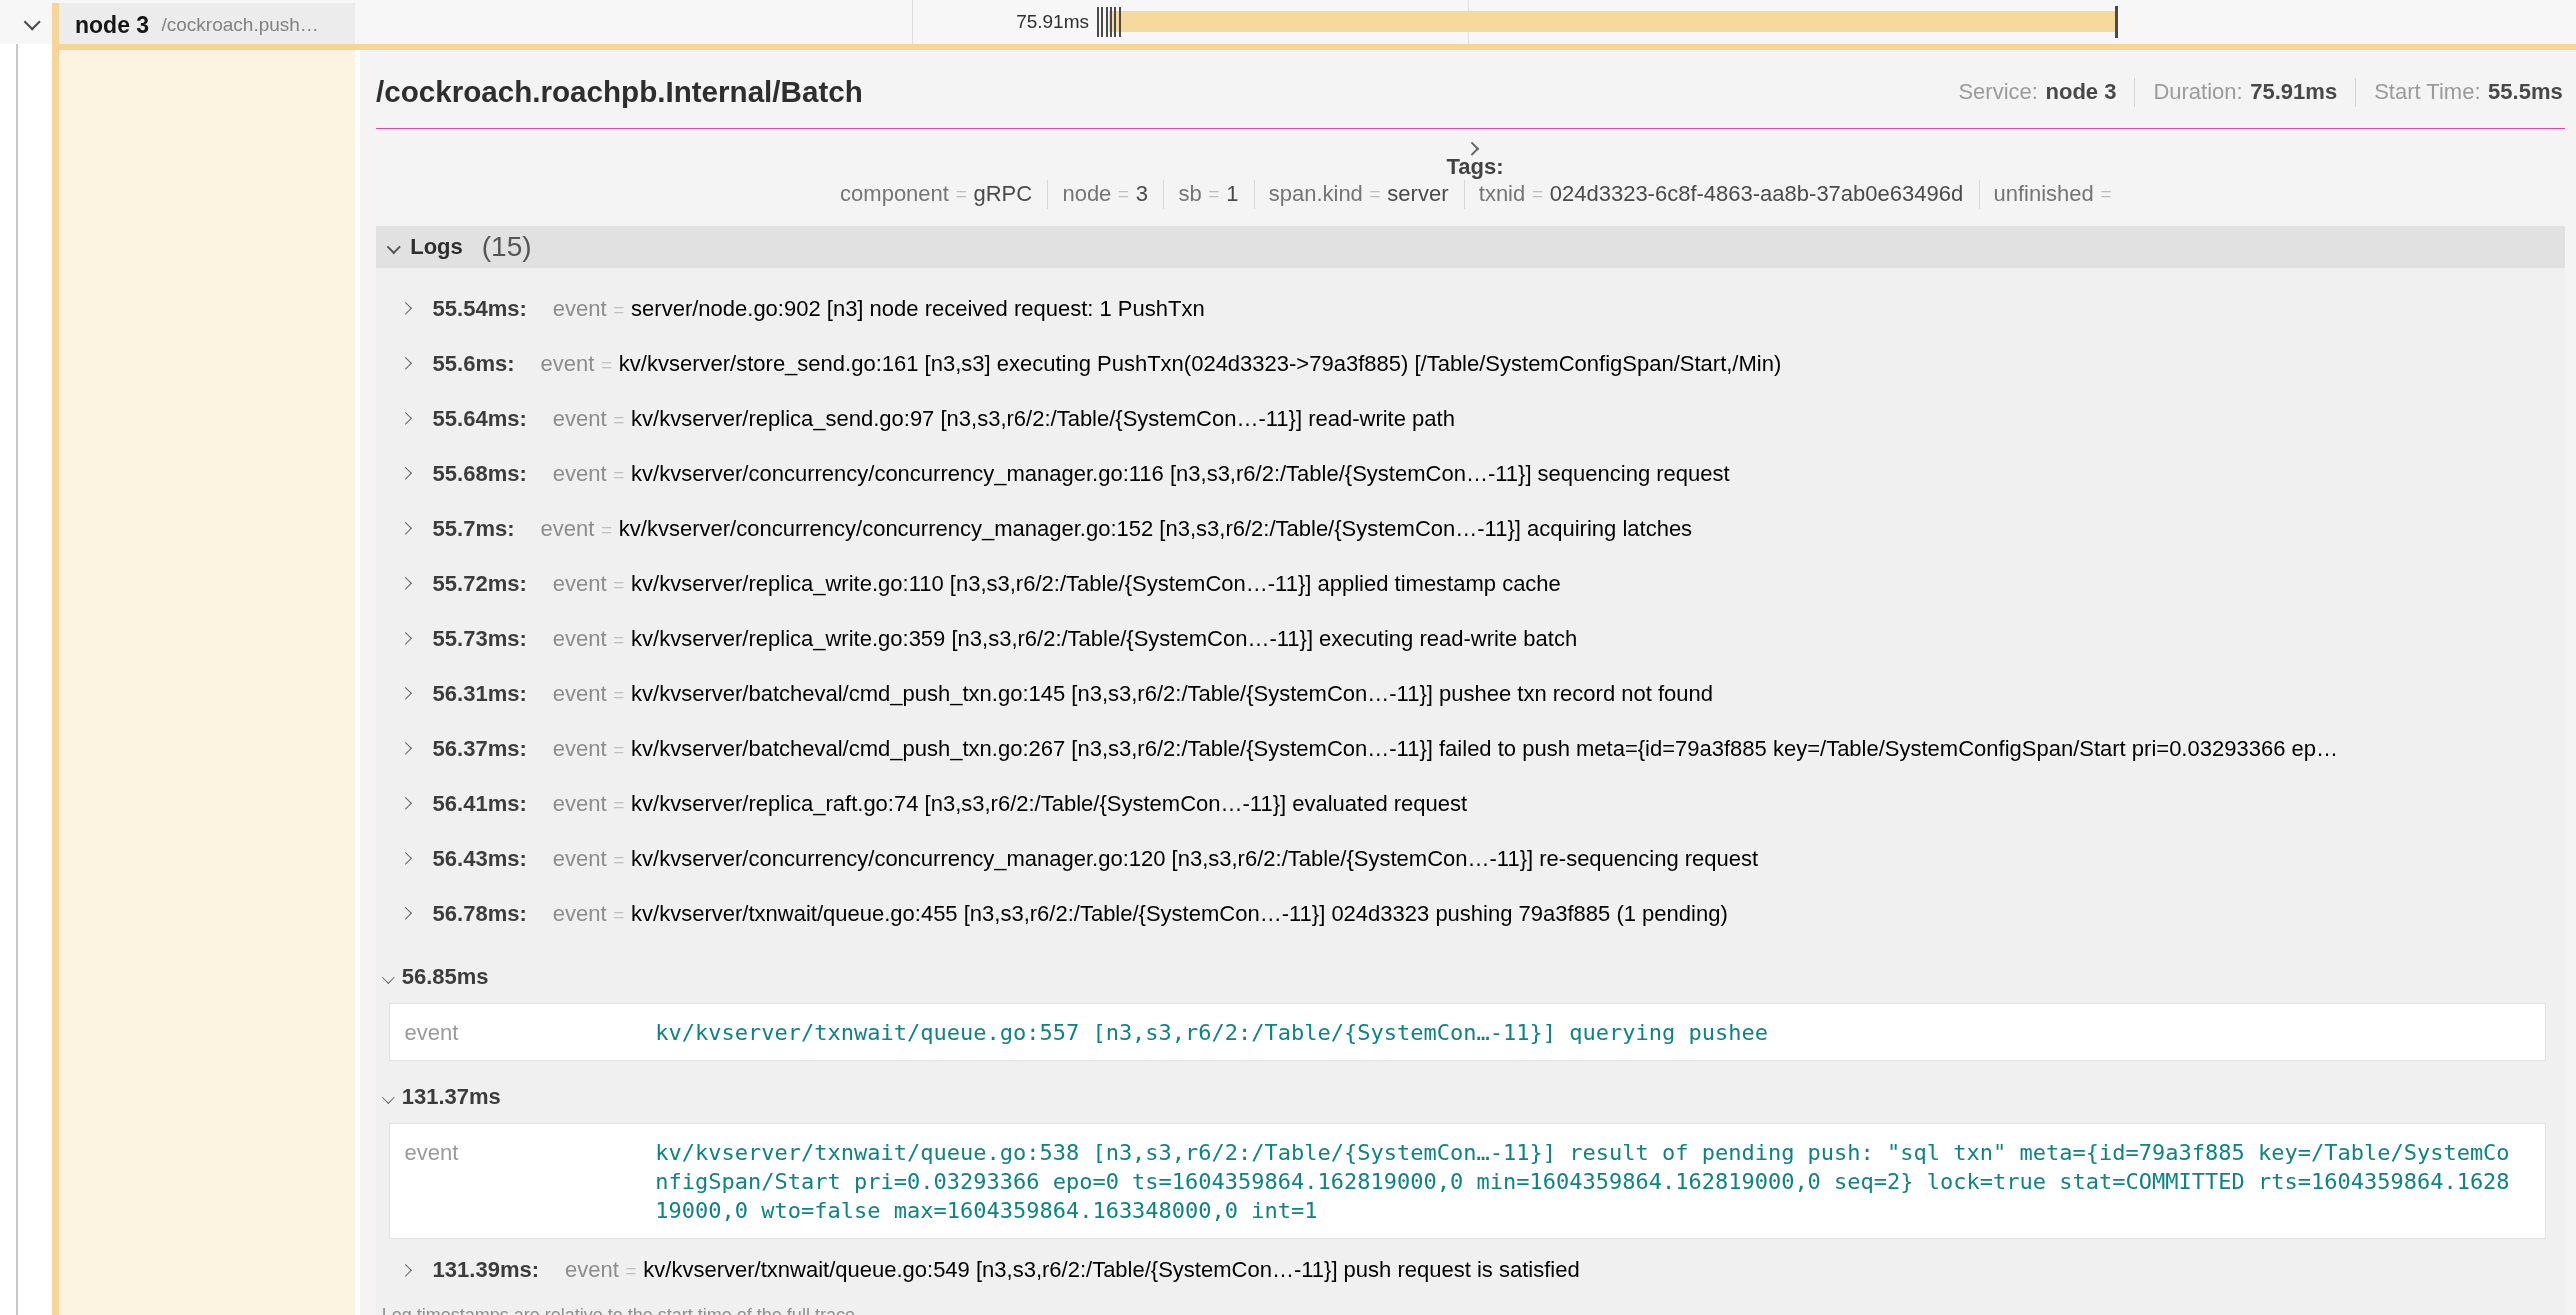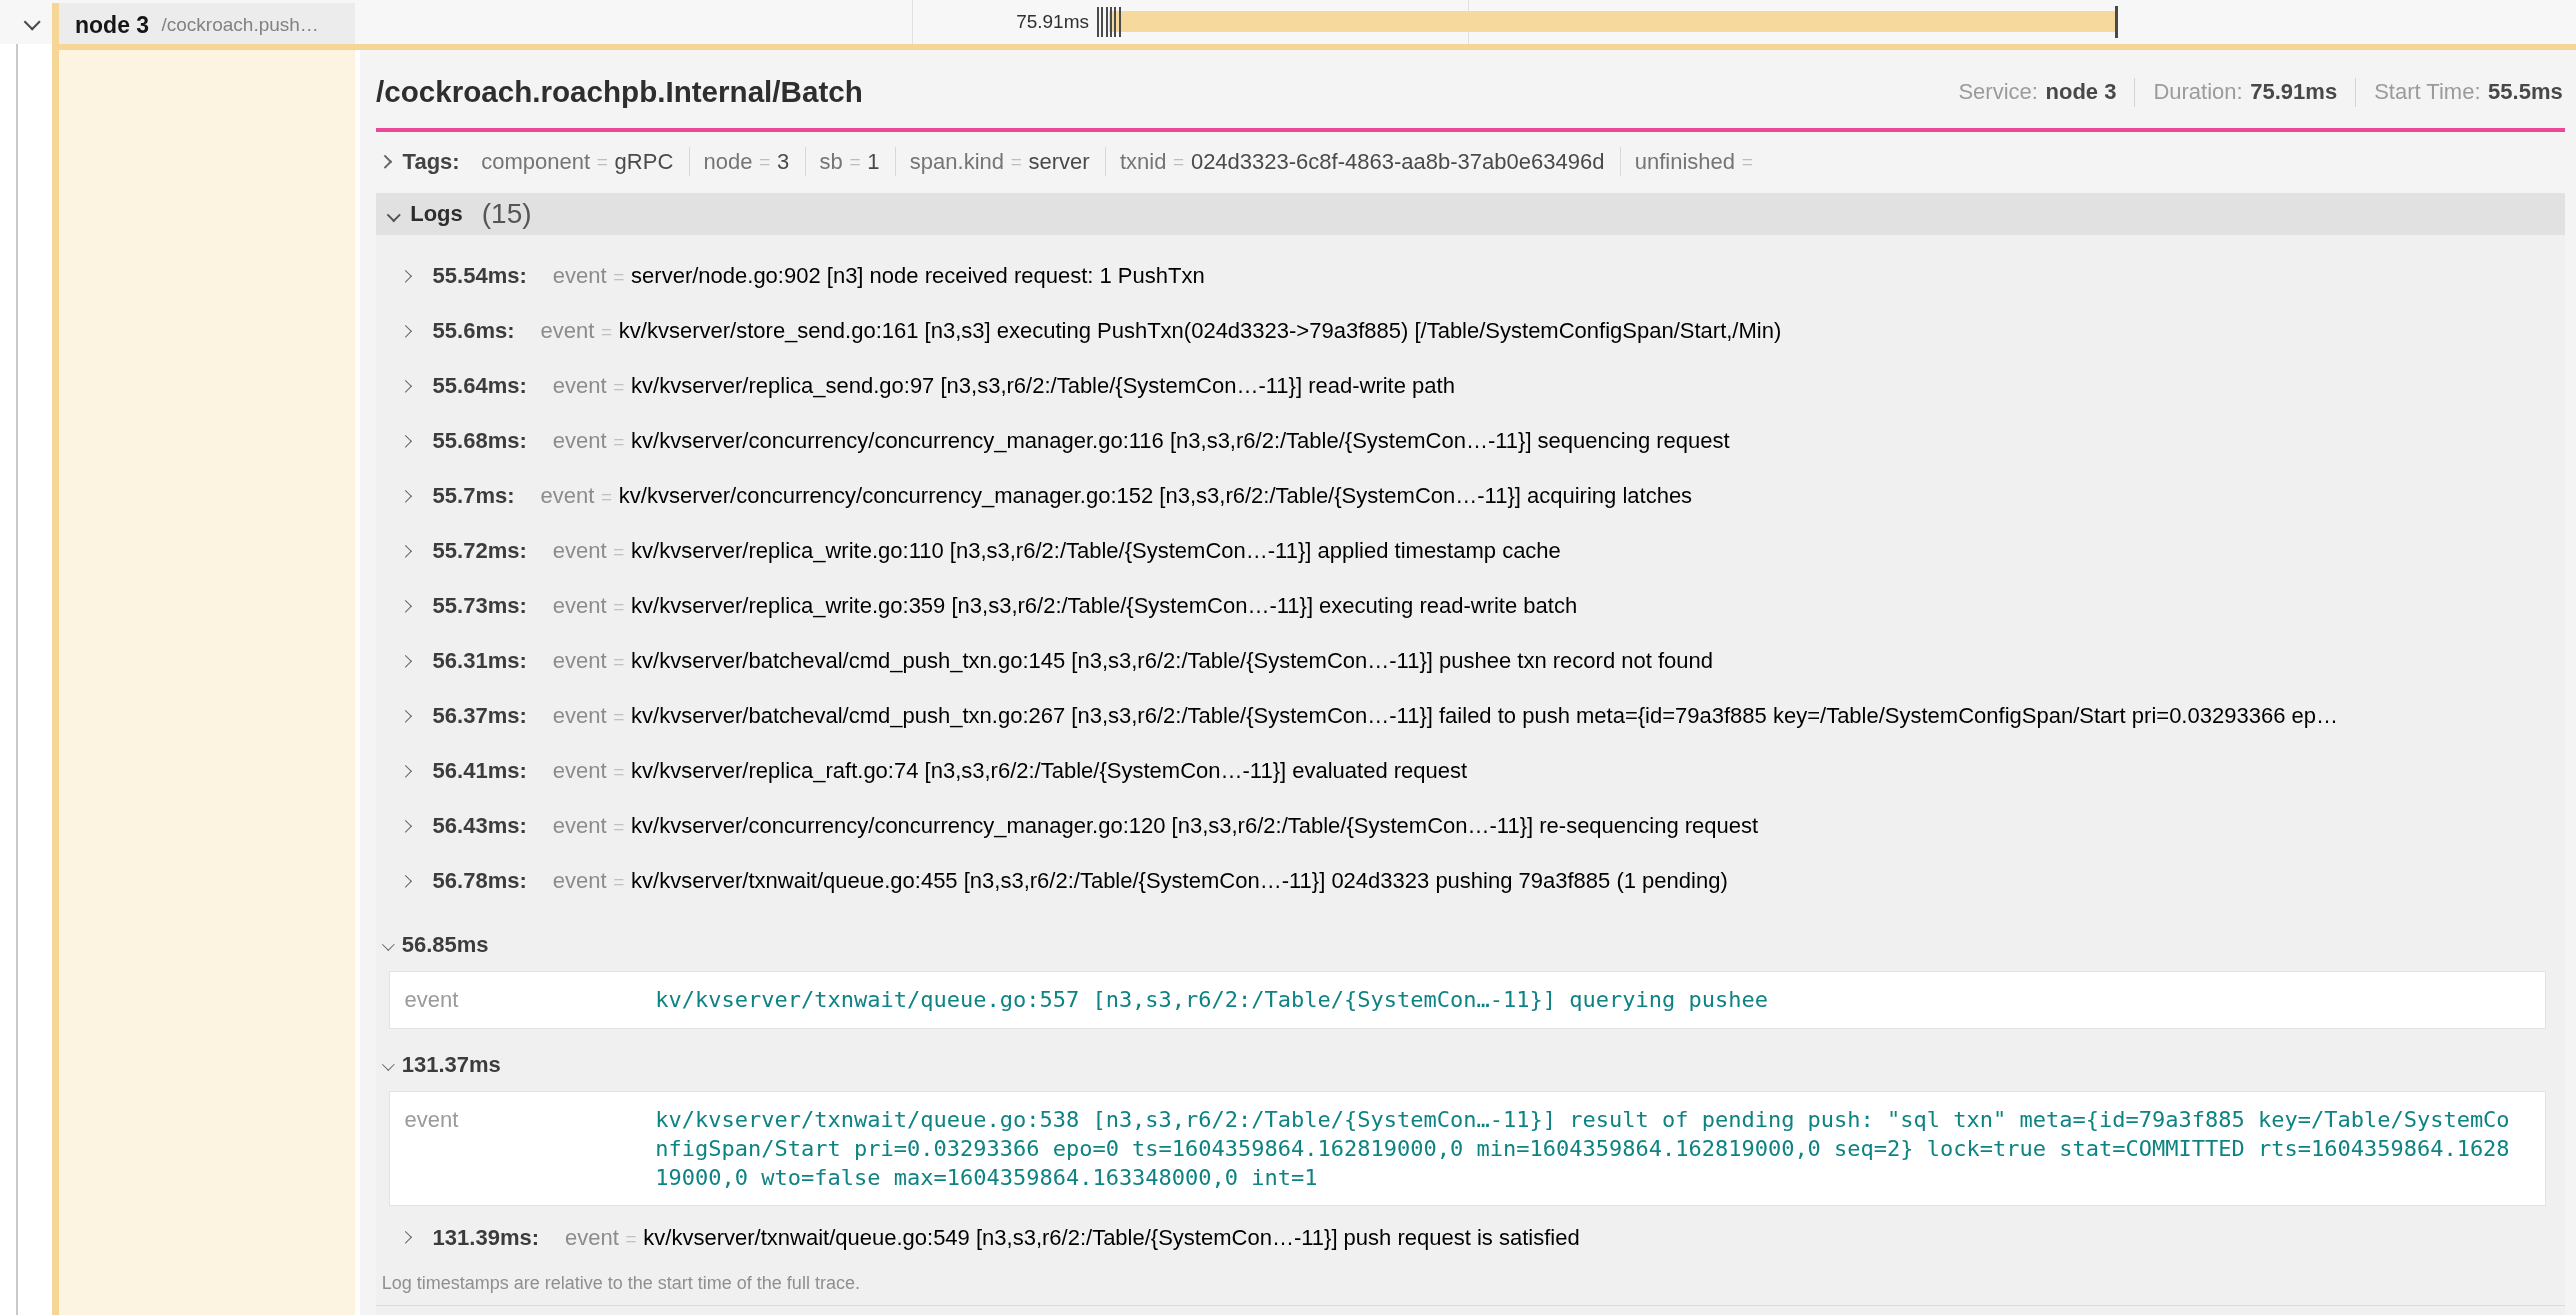--- a/index.html
+++ b/index.html
@@ -30,28 +30,28 @@
   .dur-label { position:absolute; left:542px; top:0; width:191px; height:44px; line-height:44px;
                text-align:right; font-size:19px; color:#303030; }
   .span-bar { position:absolute; left:753px; top:11.4px; width:1006px; height:21px; background:#f6d99c; cursor:pointer; }
   .log-tick { position:absolute; top:6.7px; width:1.9px; height:30.5px; background:#4a4a4a; z-index:4; }
   .end-tick { position:absolute; left:1759px; top:5.7px; width:2.9px; height:32px; background:#4a4a4a; z-index:4; }
   .detail-strip { position:absolute; left:52px; top:44px; width:2524px; height:5.7px; background:#f6d696; z-index:3; }
 
   
   .panel { position:absolute; left:360px; top:50px; width:2216px; height:1266px; background:#f4f4f4;
            padding:0 11.4px 0 16px; display:flex; flex-direction:column; z-index:2; }
-  .panel-header { display:flex; align-items:center; padding:25px 1.9px 19px 0; border-bottom:4px solid #ec4899; }
+  .panel-header { display:flex; align-items:center; padding:25px 1.9px 19px 0; border-bottom:1px solid #ec4899; }
   .panel-title { font-size:29.6px; font-weight:bold; color:#2e2e2e; white-space:nowrap; }
   .overview { margin-left:auto; display:flex; align-items:center; font-size:22px; white-space:nowrap; }
   .ov-label { color:#9b9b9b; }
   .ov-value { color:#484848; font-weight:bold; margin-left:7.6px; }
   .ov-sep { width:1px; height:29px; background:#d4d4d4; margin:0 18px; }
 
-  .tags-row { display:flex; align-items:center; padding:15.3px 0 11.4px 3.8px; font-size:22px; cursor:pointer; }
+  .tags-row { display:flex; align-items:center; padding:15.3px 0 11.4px 3.8px; font-size:22px; cursor:pointer;flex-direction:column; }
   .tags-label { font-weight:bold; color:#434343; margin:0 7.6px 0 13.3px; }
   .tag-item { display:flex; align-items:center; white-space:nowrap; }
   .tag-key { color:#757575; margin-left:14px; }
   .tag-eq  { color:#bdbdbd; font-size:19px; margin:0 6.7px; }
   .tag-val { color:#4a4a4a; }
   .tag-div { width:1px; height:29px; background:#d8d8d8; margin-left:15.3px; }
 
   
   .logs-section { margin-top:5.7px; background:#f0f0f0; flex:1; display:flex; flex-direction:column; }
   .logs-header { background:#e1e1e1; height:42px; display:flex; align-items:center; padding-left:13.3px; cursor:pointer; }

